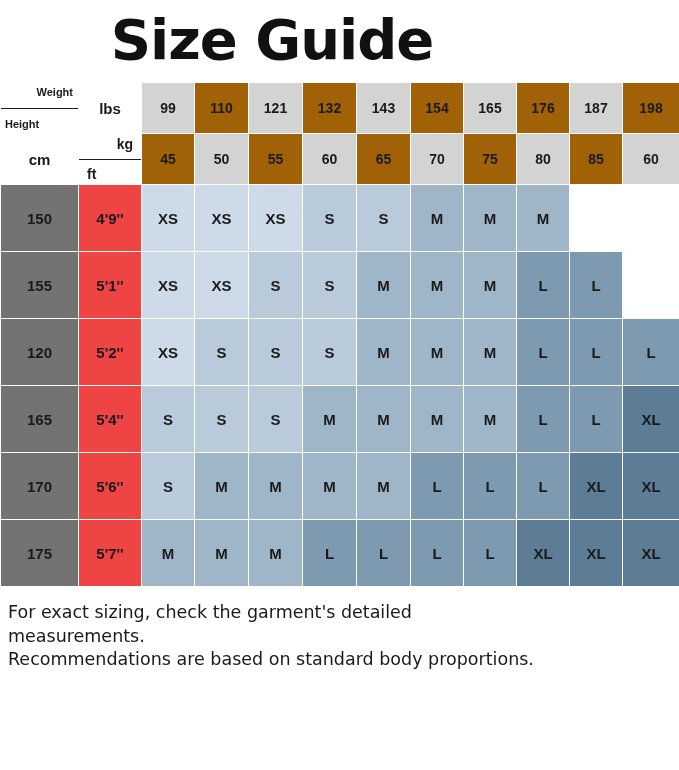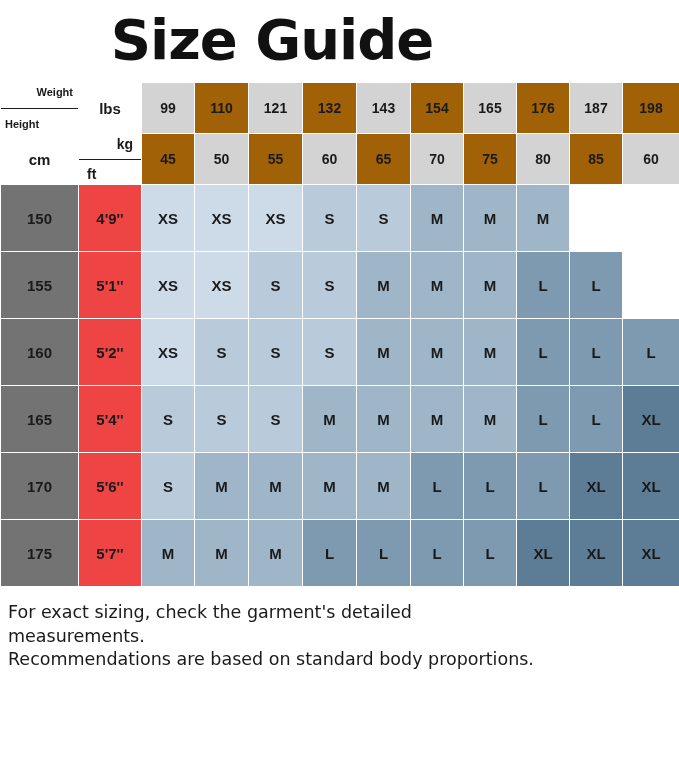--- a/index.html
+++ b/index.html
@@ -218,21 +218,21 @@
           <td style="background: rgb(185, 203, 219); color: rgb(26, 26, 26);">S</td>
           <td style="background: rgb(185, 203, 219); color: rgb(26, 26, 26);">S</td>
           <td style="background: rgb(159, 182, 201); color: rgb(26, 26, 26);">M</td>
           <td style="background: rgb(159, 182, 201); color: rgb(26, 26, 26);">M</td>
           <td style="background: rgb(159, 182, 201); color: rgb(26, 26, 26);">M</td>
           <td style="background: rgb(126, 154, 177); color: rgb(26, 26, 26);">L</td>
           <td style="background: rgb(126, 154, 177); color: rgb(26, 26, 26);">L</td>
           <td style="background: rgb(255, 255, 255); color: rgb(26, 26, 26);"></td>
         </tr>
         <tr>
-          <td class="rowhdr">160</td>
+          <td class="rowhdr">120</td>
           <td class="rowhdr-ft">5'2''</td>
           <td style="background: rgb(205, 219, 232); color: rgb(26, 26, 26);">XS</td>
           <td style="background: rgb(185, 203, 219); color: rgb(26, 26, 26);">S</td>
           <td style="background: rgb(185, 203, 219); color: rgb(26, 26, 26);">S</td>
           <td style="background: rgb(185, 203, 219); color: rgb(26, 26, 26);">S</td>
           <td style="background: rgb(159, 182, 201); color: rgb(26, 26, 26);">M</td>
           <td style="background: rgb(159, 182, 201); color: rgb(26, 26, 26);">M</td>
           <td style="background: rgb(159, 182, 201); color: rgb(26, 26, 26);">M</td>
           <td style="background: rgb(126, 154, 177); color: rgb(26, 26, 26);">L</td>
           <td style="background: rgb(126, 154, 177); color: rgb(26, 26, 26);">L</td>

